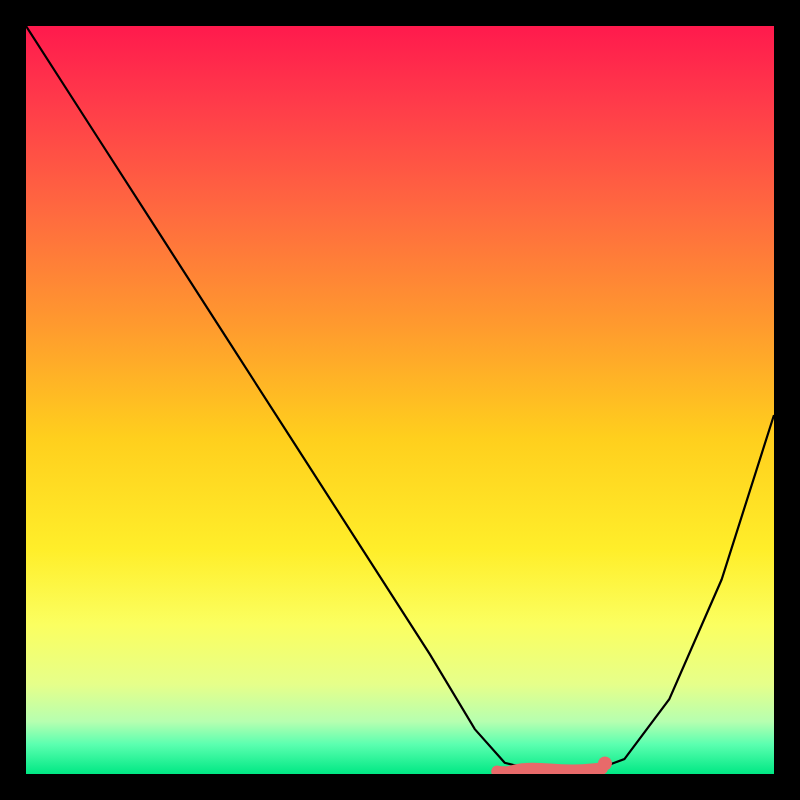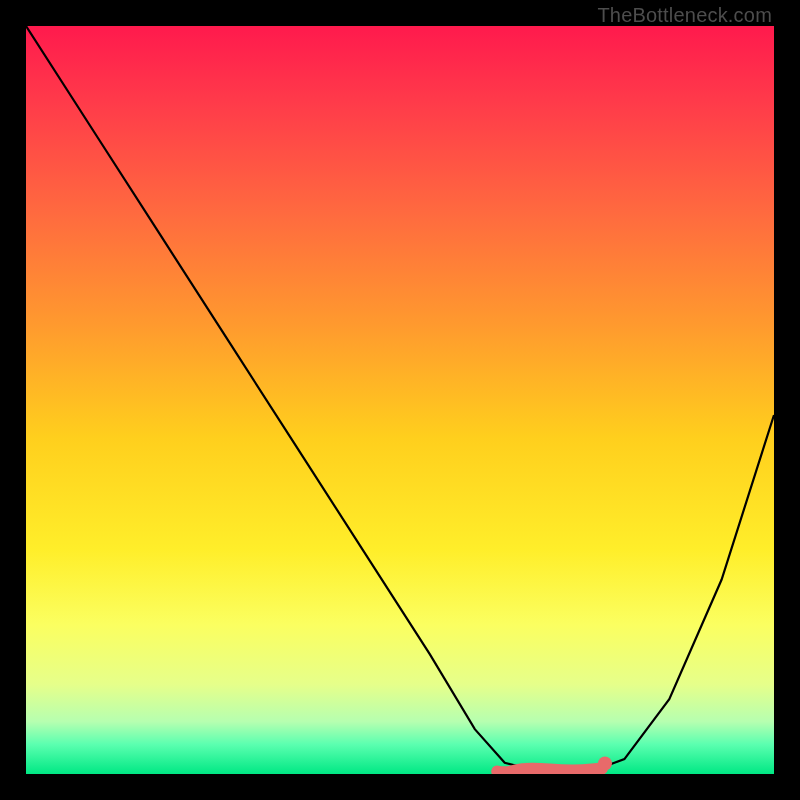--- a/index.html
+++ b/index.html
@@ -54,21 +54,20 @@
     font-size: 20px;
     font-weight: 500;
     letter-spacing: 0.2px;
   }
 </style>
 </head>
 <body>
 
 <div class="frame">
 
-  <div class="watermark">TheBottleneck.com</div>
 
   <div class="plot-area">
     <div class="gradient"></div>
 
     <svg class="curve" viewBox="0 0 748 748" preserveAspectRatio="none">
 
       <path id="curve-path" fill="none" stroke="#000" stroke-width="2.2" d="M 0 0 L 67.32 104.72000000000003 L 134.64 209.44000000000005 L 201.96 314.16 L 269.28 418.88 L 336.6 523.6 L 403.92 628.3199999999999 L 448.8 703.12 L 478.72 736.78 L 508.64000000000004 744.26 L 538.56 744.26 L 568.48 744.26 L 598.4 733.04 L 643.28 673.2 L 695.64 553.52 L 748 388.96000000000004"></path>
 
       <path id="flat-path" fill="none" stroke="#e86a6a" stroke-width="12" stroke-linecap="round" d="M 471.24 745.512 Q 479.24 747.512 489.24 744.512 T 523.6 743.512 T 565.96 743.512 L 575.96 742.512"></path>
 

